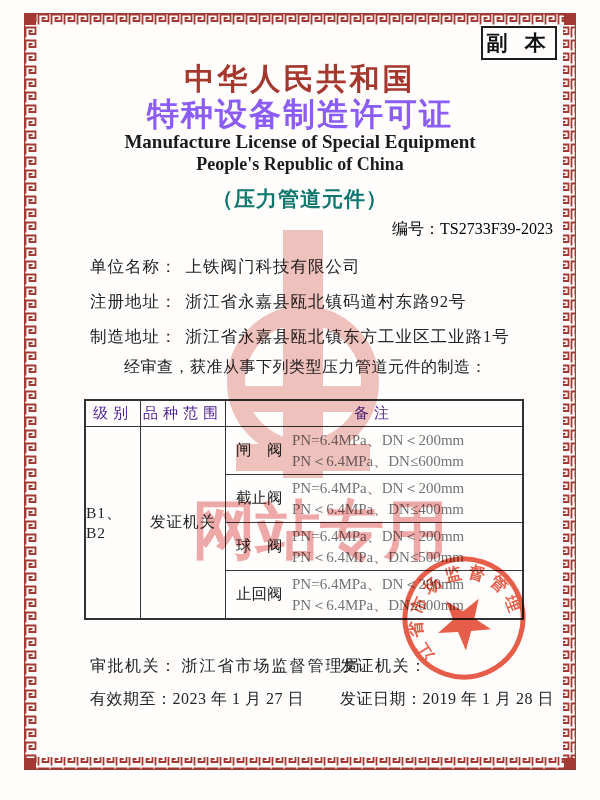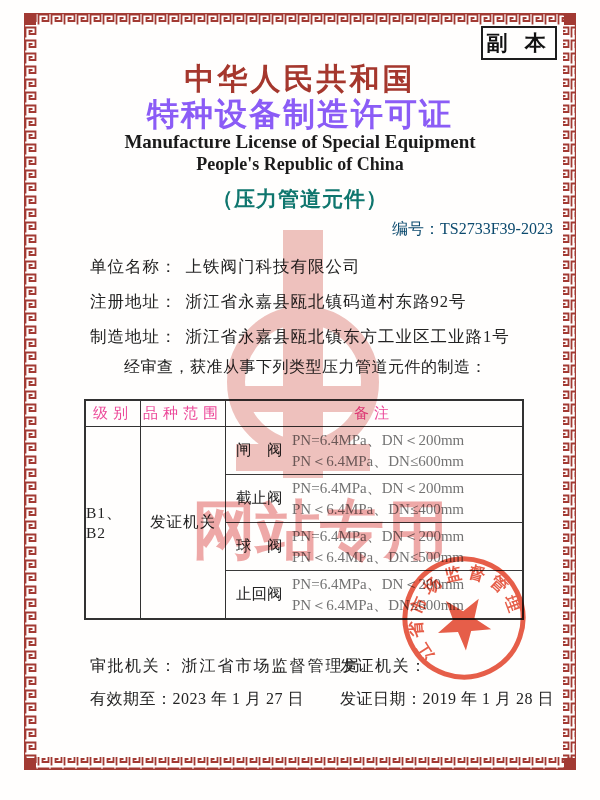--- a/index.html
+++ b/index.html
@@ -17,31 +17,31 @@
     font-size:21px;font-weight:bold;letter-spacing:6px;color:#111;
     font-family:"Liberation Serif","DejaVu Serif",serif;box-sizing:border-box;
   }
   
   .ttl{left:0;width:600px;text-align:center;font-weight:bold;}
   .ttl-cn1{top:59px;font-size:30px;color:#a5372d;font-family:"Liberation Sans","DejaVu Sans",sans-serif;letter-spacing:3px;}
   .ttl-cn2{top:93px;font-size:32px;color:#8b5cf6;font-family:Liberation Sans, sans-serif;letter-spacing:2px;}
   .ttl-en1{top:131px;font-size:19px;color:#1b1b1b;}
   .ttl-en2{top:154px;font-size:18px;color:#1b1b1b;}
   .scope{top:185px;font-size:21px;color:#0f766e;font-family:"Liberation Sans","DejaVu Sans",sans-serif;letter-spacing:1px;}
-  .license-line{left:392px;top:219px;font-size:16px;color:#0c4a6e;}
+  .license-line{left:392px;top:219px;font-size:16px;color:#000000;}
   
   .info-row{left:90px;font-size:16.5px;letter-spacing:1px;color:#232323;white-space:nowrap;}
   .info-row .val{margin-left:8px;}
   .row-unit{top:256px;} .row-reg{top:291px;} .row-mfg{top:326px;}
   .approval-note{left:124px;top:357px;font-size:16px;letter-spacing:0.5px;color:#232323;}
   
   .tbl{left:84px;top:399px;width:440px;height:221px;border:2px solid #323232;box-sizing:border-box;
        display:flex;flex-direction:column;background:transparent;font-size:15px;}
   .tbl-head{display:grid;grid-template-columns:55px 85px 1fr;height:25px;border-bottom:1.5px solid #323232;flex:0 0 auto;}
-  .tbl-head .hc{display:flex;align-items:center;justify-content:center;letter-spacing:5px;font-size:15px;color:#ec4899;}
+  .tbl-head .hc{display:flex;align-items:center;justify-content:center;letter-spacing:5px;font-size:15px;color:#4c1d95;}
   .tbl-head .hc:nth-child(-n+2){border-right:1.5px solid #323232;}
   .tbl-body{display:grid;grid-template-columns:55px 85px 1fr;flex:1 1 auto;}
   .cell-center{display:flex;align-items:center;justify-content:center;border-right:1.5px solid #323232;font-size:15.5px;letter-spacing:1px;color:#242424;}
   .notes{display:flex;flex-direction:column;}
   .note-row{flex:1 1 0;display:flex;align-items:center;padding-left:10px;box-sizing:border-box;}
   .note-row + .note-row{border-top:1.2px solid #3a3a3a;}
   .valve-name{width:56px;white-space:pre;font-size:15.5px;color:#242424;flex:0 0 auto;}
   .valve-lines{line-height:21px;font-size:15px;color:#737373;white-space:nowrap;}
   
   .foot-row{font-size:16px;color:#232323;white-space:nowrap;}

